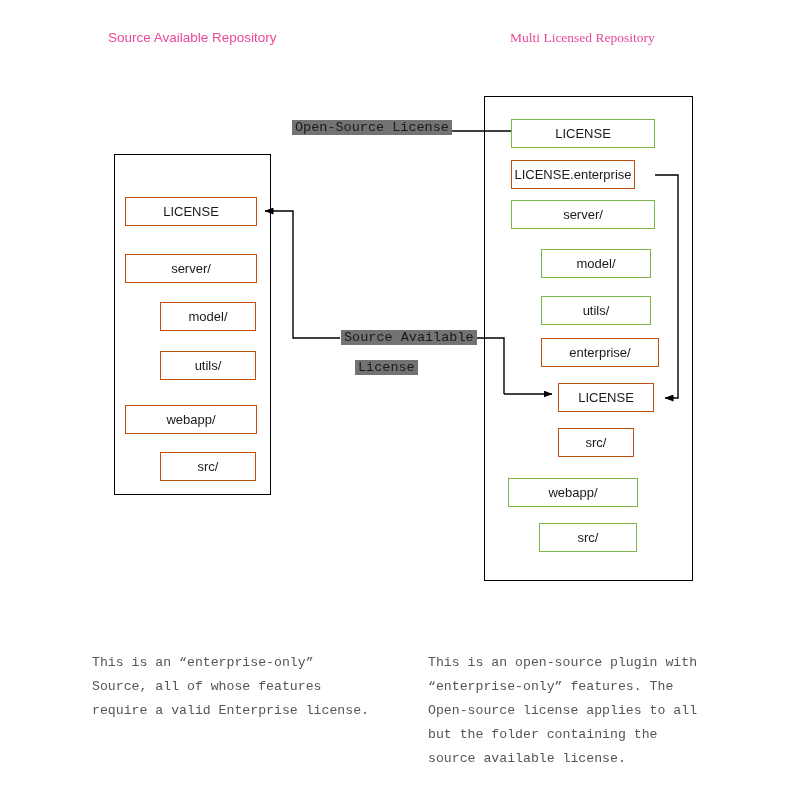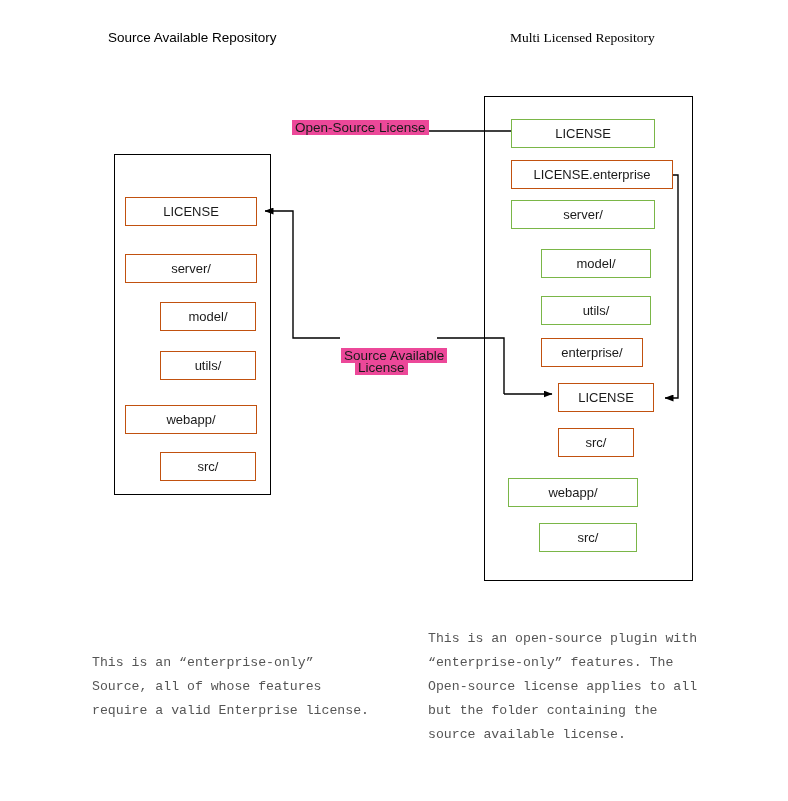--- a/index.html
+++ b/index.html
@@ -24,21 +24,21 @@
   .svg-layer {
     position: absolute;
     left: 0; top: 0;
     width: 788px;
     height: 801px;
   }
   .panel-title {
     position: absolute;
     font-size: 13.5px;
     font-family: "Liberation Sans", sans-serif;
-    color: #000000;
+    color: #ec4899;
     white-space: nowrap;
   }
   #title-left  { left: 108px; top: 30px; }
   #title-right { left: 510px; top: 30px; font-family: Liberation Serif, serif; }
 
   .repo-box {
     position: absolute;
     border: 1.4px solid #000000;
     background: #ffffff;
     box-sizing: border-box;
@@ -59,40 +59,40 @@
     color: #1a1a1a;
     height: 29px;
     white-space: nowrap;
   }
   .node.green { border-color: #7AB648; }
   .node.orange { border-color: #C1510F; }
 
   .edge-label {
     position: absolute;
     font-size: 13.5px;
-    font-family: Liberation Sans, sans-serif;
+    font-family: Liberation Mono, monospace;
     color: #1a1a1a;
     white-space: nowrap;
-    background: #ec4899;
+    background: #737373;
     padding: 0 3px;
   }
   #label-open-source { left: 292px; top: 120px; }
-  #label-src-avail-1 { left: 341px; top: 348px; }
+  #label-src-avail-1 { left: 341px; top: 330px; }
   #label-src-avail-2 { left: 355px; top: 360px; }
 
   .caption {
     position: absolute;
     font-family: "Liberation Mono", monospace;
     font-size: 13.2px;
     line-height: 24px;
     color: #555555;
     white-space: pre;
   }
   #caption-left  { left: 92px; top: 651px; }
-  #caption-right { left: 428px; top: 627px; }
+  #caption-right { left: 428px; top: 651px; }
 </style>
 </head>
 <body>
 
 <div class="stage">
 
   <div class="panel-title" id="title-left">Source Available Repository</div>
   <div class="panel-title" id="title-right">Multi Licensed Repository</div>
 
   <div class="repo-box" id="repo-box-left"></div>
@@ -120,25 +120,25 @@
   <div class="edge-label" id="label-src-avail-2">License</div>
 
   <div class="node orange" style="left:125px; top:197px; width:132px;">LICENSE</div>
   <div class="node orange" style="left:125px; top:254px; width:132px;">server/</div>
   <div class="node orange" style="left:160px; top:302px; width:96px;">model/</div>
   <div class="node orange" style="left:160px; top:351px; width:96px;">utils/</div>
   <div class="node orange" style="left:125px; top:405px; width:132px;">webapp/</div>
   <div class="node orange" style="left:160px; top:452px; width:96px;">src/</div>
 
   <div class="node green" style="left:511px; top:119px; width:144px;">LICENSE</div>
-  <div class="node orange" style="left:511px; top:160px; width:162px;">LICENSE.enterprise</div>
+  <div class="node orange" style="left:511px; top:160px; width:124px;">LICENSE.enterprise</div>
   <div class="node green" style="left:511px; top:200px; width:144px;">server/</div>
   <div class="node green" style="left:541px; top:249px; width:110px;">model/</div>
   <div class="node green" style="left:541px; top:296px; width:110px;">utils/</div>
-  <div class="node orange" style="left:541px; top:338px; width:102px;">enterprise/</div>
+  <div class="node orange" style="left:541px; top:338px; width:118px;">enterprise/</div>
   <div class="node orange" style="left:558px; top:383px; width:96px;">LICENSE</div>
   <div class="node orange" style="left:558px; top:428px; width:76px;">src/</div>
   <div class="node green" style="left:508px; top:478px; width:130px;">webapp/</div>
   <div class="node green" style="left:539px; top:523px; width:98px;">src/</div>
 
   <div class="caption" id="caption-left">This is an “enterprise-only”
 Source, all of whose features
 require a valid Enterprise license.</div>
   <div class="caption" id="caption-right">This is an open-source plugin with
 “enterprise-only” features. The

